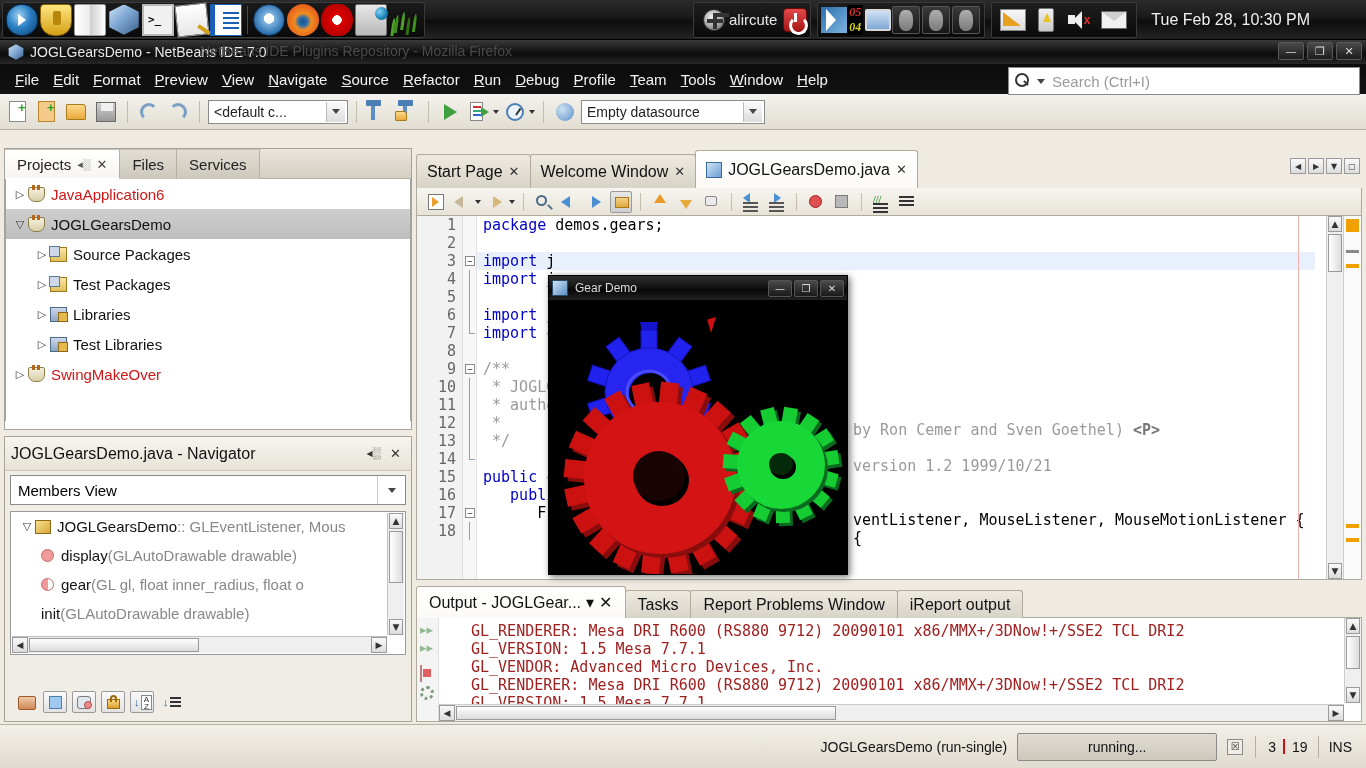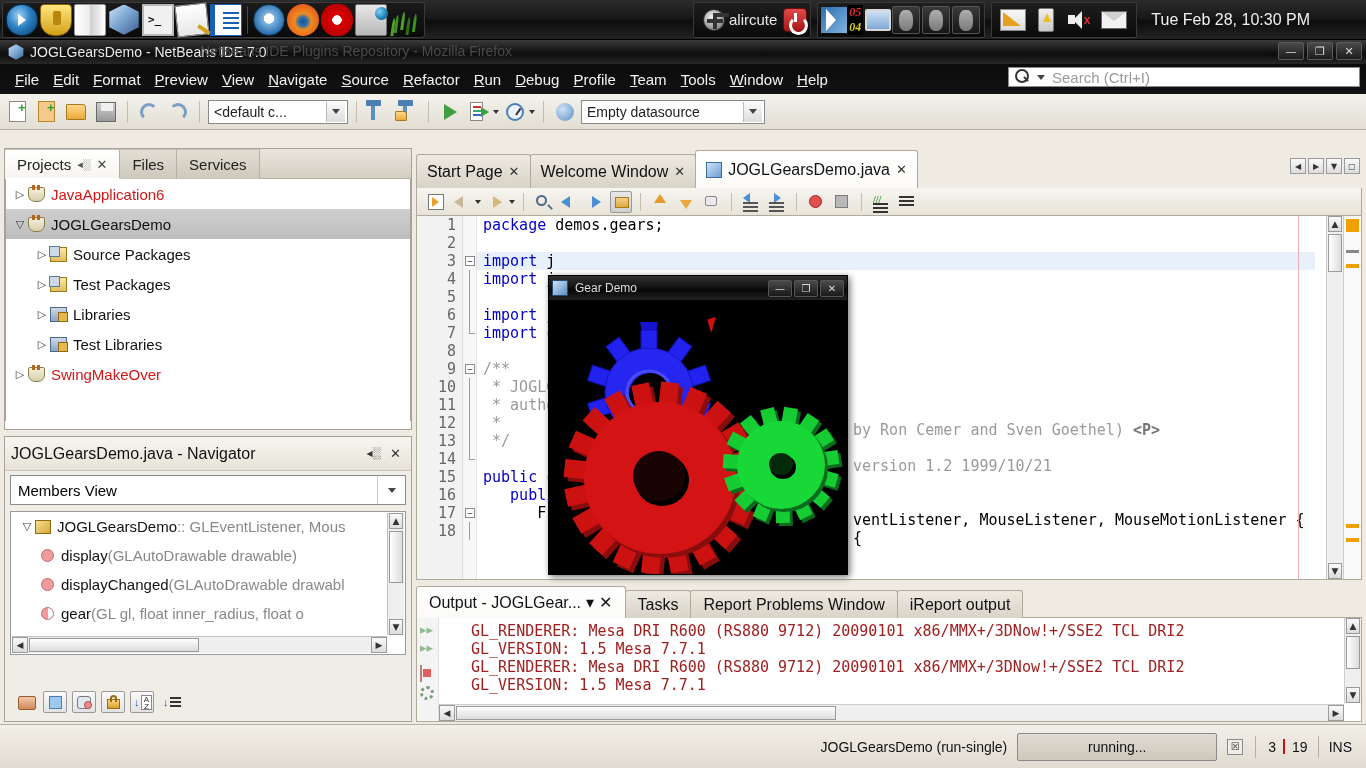--- a/index.html
+++ b/index.html
@@ -99,21 +99,21 @@
      font-family:"Liberation Sans",sans-serif; }
   .wbtns{ position:absolute; right:4px; top:2px; display:flex; gap:3px;}
   .wbtn{ width:26px;height:18px;border:1px solid #5a5a5a;border-radius:2px;
      background:linear-gradient(to bottom,#4a4a4a,#1c1c1c); color:#ddd; font-size:11px;
      display:flex;align-items:center;justify-content:center;}
 
   #nbmenu{ height:30px; background:linear-gradient(to bottom,#0b0b0b,#121212);
      display:flex; align-items:center; padding-left:8px; position:relative;}
   .mi{ color:#f2f2f2; font-size:15px; padding:3px 7px; font-family:"Liberation Sans",sans-serif; white-space:nowrap;}
   .mi u{ text-decoration:underline;}
-  #searchbox{ position:absolute; right:6px; top:3px; width:352px; height:20px;
+  #searchbox{ position:absolute; right:6px; top:3px; width:352px; height:28px;
      background:#fff; border:1px solid #8a8a8a; display:flex; align-items:center; padding:0 4px;}
   #searchbox .sicon{ width:16px;height:16px;position:relative;margin:0 6px 0 2px;}
   #searchbox .sicon:before{content:"";position:absolute;left:0;top:0;width:10px;height:10px;border:2px solid #333;border-radius:50%;}
   #searchbox .sicon:after{content:"";position:absolute;left:8px;top:9px;width:6px;height:2px;background:#333;transform:rotate(45deg);}
   #searchbox .sph{ color:#9a9a9a; font-size:15px; font-family:"Liberation Sans",sans-serif;}
   .carrow{ width:0;height:0;border-left:4px solid transparent;border-right:4px solid transparent;border-top:5px solid #444;}
 
   #nbtoolbar{ height:36px; background:linear-gradient(to bottom,#f4f2ed,#e2ded3);
      border-bottom:1px solid #b5b0a4; display:flex; align-items:center; padding:0 6px; gap:3px;}
   .tbtn{ width:26px;height:26px;position:relative;display:inline-block;}
@@ -529,26 +529,20 @@
               <span class="twist">▽</span>
               <span class="treeic"></span>
               <span>JOGLGearsDemo</span>
               <span class="gray"> :: GLEventListener, Mous</span>
             </div>
             <div class="nrow">
               <span style="width:26px"></span>
               <span class="mem"></span>
               <span>display</span>
               <span class="gray">(GLAutoDrawable drawable)</span>
-            </div>
-            <div class="nrow">
-              <span style="width:26px"></span>
-              <span class="mem"></span>
-              <span>displayChanged</span>
-              <span class="gray">(GLAutoDrawable drawabl</span>
             </div>
             <div class="nrow">
               <span style="width:26px"></span>
               <span class="mem half"></span>
               <span>gear</span>
               <span class="gray">(GL gl, float inner_radius, float o</span>
             </div>
             <div class="nrow">
               <span style="width:26px"></span>
               <span>init</span>
@@ -916,20 +910,21 @@
         <span class="oico oi-run" style="top:4px">▸▸</span>
         <span class="oico oi-run" style="top:22px">▸▸</span>
         <span class="oico" style="top:48px"><span class="oi-stop"></span></span>
         <span class="oico" style="top:68px">
             <span style="display:block;width:14px;height:14px;border-radius:50%;border:3px dotted #7a9a7a;"></span>
           </span>
       </div>
       <div id="outlines" style="position:absolute;left:0;right:4px;top:4px;margin-left:28px;">
           <div class="oline">GL_RENDERER: Mesa DRI R600 (RS880 9712) 20090101 x86/MMX+/3DNow!+/SSE2 TCL DRI2</div>
           <div class="oline">GL_VERSION: 1.5 Mesa 7.7.1</div>
+          <div class="oline">GL_VENDOR: Advanced Micro Devices, Inc.</div>
           <div class="oline">GL_RENDERER: Mesa DRI R600 (RS880 9712) 20090101 x86/MMX+/3DNow!+/SSE2 TCL DRI2</div>
           <div class="oline">GL_VERSION: 1.5 Mesa 7.7.1</div>
         </div>
       <div id="outvsb">
         <div class="sarrow" style="top:0">▲</div>
         <div class="vthumb" style="top:18px;bottom:34px;"></div>
         <div class="sarrow" style="bottom:0">▼</div>
       </div>
       <div id="outhsb">
         <div class="sarrow" style="left:0;top:0;bottom:0;width:16px;height:auto;">◀</div>

